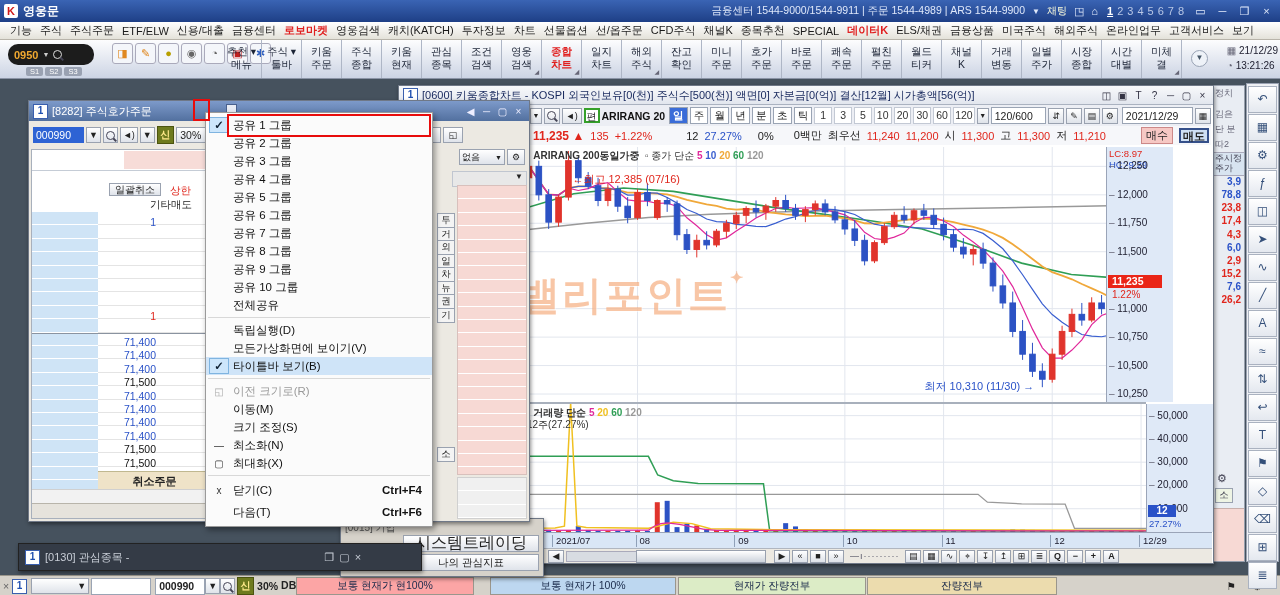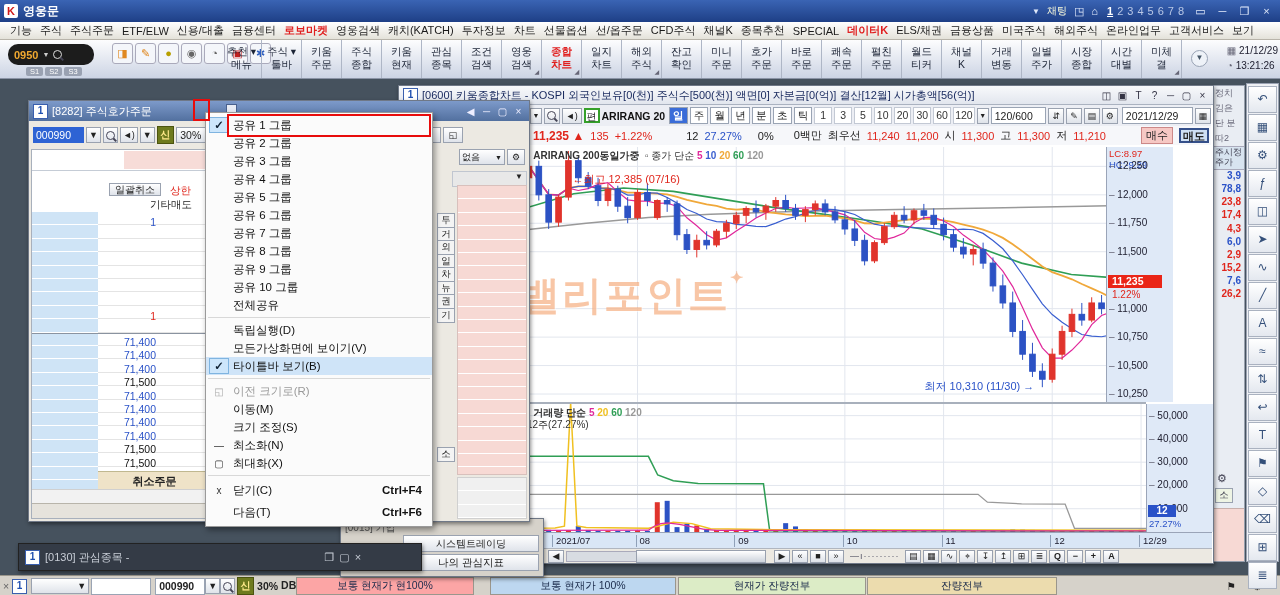--- a/index.html
+++ b/index.html
@@ -105,20 +105,21 @@
 </style>
 </head>
 <body>
 
 <div class="stage">
 
   <div class="titlebar">
     <div class="logo">K</div>
     <span class="apptitle">영웅문</span>
     <div class="tb-right">
+      <span style="font-size:10.5px;">금융센터 1544-9000/1544-9911  |  주문 1544-4989  |  ARS 1544-9900</span>
       <span style="font-size:8px;">▼</span>
       <span style="font-size:10px;color:#ffd;">채팅</span>
       <span>◳</span>
       <span>⌂</span>
       <span class="scrnums"><span class="on">1</span><span>2</span><span>3</span><span>4</span><span>5</span><span>6</span><span>7</span><span>8</span></span>
       <span class="winbtn">▭</span>
       <span class="winbtn">─</span>
       <span class="winbtn">❐</span>
       <span class="winbtn">×</span>
     </div>
@@ -351,21 +352,21 @@
         <span>저</span>
         <span style="color: rgb(224, 38, 28);">11,210</span>
         <span style="margin-left: auto; width: 30px; height: 15px; background: rgb(246, 200, 196); border: 1px solid rgb(204, 136, 136); text-align: center; line-height: 15px;">매수</span>
         <span style="width: 30px; height: 15px; background: rgb(207, 224, 244); border: 2px solid rgb(53, 80, 138); text-align: center; line-height: 13px; font-weight: bold; margin-right: 2px; box-sizing: border-box;">매도</span>
       </div>
     <div class="plotwrap" id="plotwrap"></div>
   </div>
 
   <div class="sliver" id="sliver">
       <div style="padding: 1px 2px; color: rgb(102, 102, 119);">정치</div>
-      <div style="padding: 1px 2px; color: rgb(102, 102, 119);">김은</div>
+      <div style="padding: 1px 2px; color: rgb(102, 102, 119); margin-top: 6px;">김은</div>
       <div style="padding: 1px 2px; color: rgb(102, 102, 119);">단 분</div>
       <div style="padding: 1px 2px; color: rgb(102, 102, 119);">따2</div>
       <div style="background: rgb(216, 228, 240); border-top: 1px solid rgb(170, 170, 187); border-bottom: 1px solid rgb(170, 170, 187); padding: 1px 2px; line-height: 1.1;">주시정 주가</div>
       <div class="num" style="color: rgb(42, 82, 200);">3,9</div>
       <div class="num" style="color: rgb(42, 82, 200);">78,8</div>
       <div class="num" style="color: rgb(224, 38, 28);">23,8</div>
       <div class="num" style="color: rgb(224, 38, 28);">17,4</div>
       <div class="num" style="color: rgb(224, 38, 28);">4,3</div>
       <div class="num" style="color: rgb(42, 82, 200);">6,0</div>
       <div class="num" style="color: rgb(224, 38, 28);">2,9</div>
@@ -398,21 +399,21 @@
       <div class="rtool">≣</div>
     </div>
 
   <div class="win" style="left:340px;top:518px;width:202px;height:57px;z-index:14;background:#d6d2ca;">
     <div style="font-size:10px;color:#555;padding:2px 4px;">[0015] 기업</div>
     <div style="position:absolute;left:3px;top:24px;display:flex;gap:2px;align-items:center;">
       <span class="mini" style="width:20px;"><span>주</span> ▾</span>
       <span class="fld" style="width:44px;font-size:10px;">000990</span>
     </div>
     <div style="position:absolute;left:62px;top:16px;width:136px;">
-      <div class="mini" style="width:100%;height:17px;font-size:10px;">시스템트레이딩</div>
+      <div class="mini" style="width:100%;height:17px;font-size:16px;">시스템트레이딩</div>
       <div class="mini" style="width:100%;height:17px;font-size:10.5px;margin-top:2px;">나의 관심지표</div>
     </div>
   </div>
 
   <div class="win" id="orderWin" style="left:28px;top:100px;width:500px;height:420px;z-index:20;">
     <div class="wtitle">
       <div class="idbadge">1</div>
       <span>[8282] 주식호가주문</span>
       <span style="margin-left:70px;width:9px;height:13px;background:#e8ecf4;border:1px solid #49618e;display:inline-block;"></span>
       <div class="wctrl">

